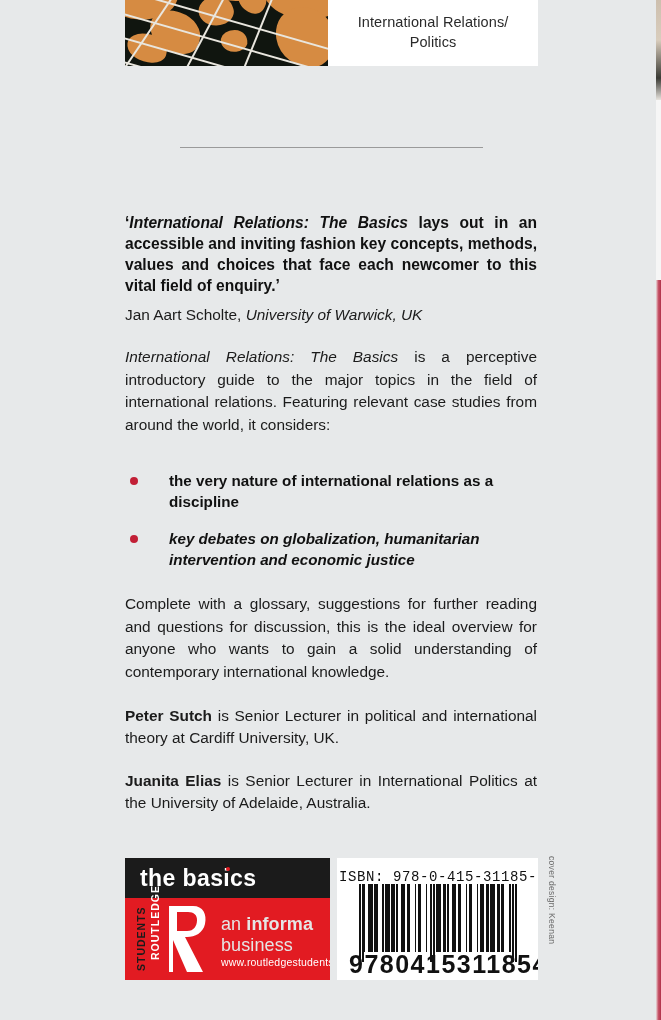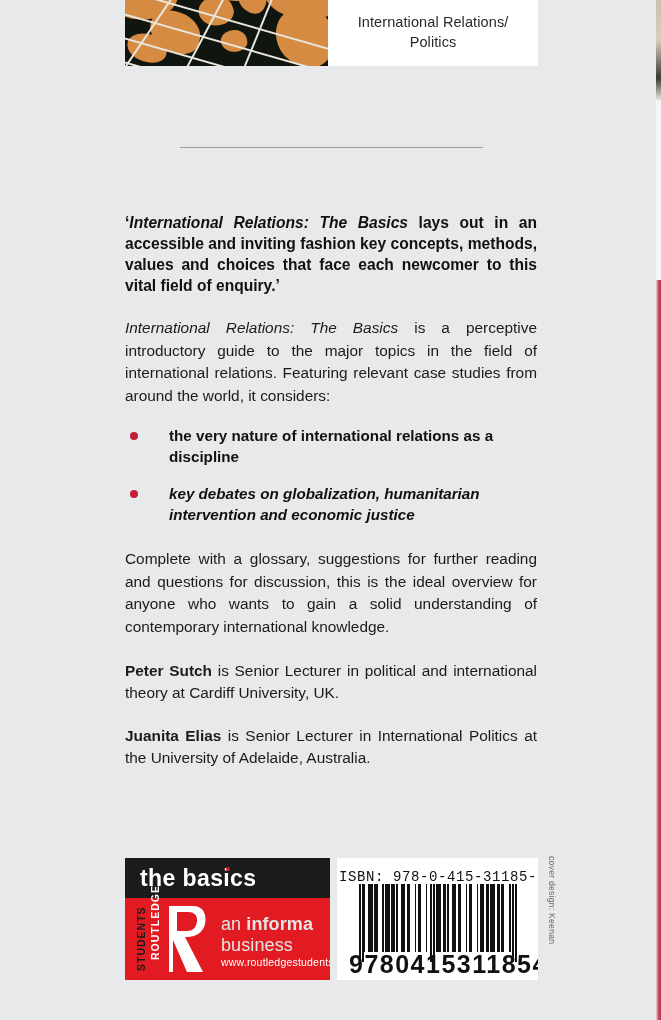--- a/index.html
+++ b/index.html
@@ -162,21 +162,21 @@
   .desc {
     margin: 21px 0 0 0;
     font-size: 15.4px;
     line-height: 22.5px;
     text-align: justify;
     color: #1b1b1b;
   }
   .desc em { font-style: italic; }
 
   .bullets {
-    margin: 19px 0 0 0;
+    margin: 35px 0 0 0;
     padding: 0;
     list-style: none;
   }
   .bullets li {
     position: relative;
     padding-left: 44px;
     margin-bottom: 17px;
     font-size: 15.2px;
     font-weight: bold;
     line-height: 20.5px;
@@ -373,20 +373,21 @@
   </div>
 
   <div class="tagline-wrap">
     <div class="tagline-rule"></div>
   </div>
 
   <div class="copy">
 
     <p class="blurb"><span>‘</span><em>International Relations: The Basics</em><span> lays out in an accessible and inviting fashion key concepts, methods, values and choices that face each newcomer to this vital field of enquiry.’</span></p>
 
+    <p class="blurb-source"><span>Jan Aart Scholte,</span> <em>University of Warwick, UK</em></p>
 
     <p class="desc"><em>International Relations: The Basics</em><span> is a perceptive introductory guide to the major topics in the field of international relations. Featuring relevant case studies from around the world, it considers:</span></p>
 
     <ul class="bullets">
       <li>
         <span class="dot"></span>
         <span>the very nature of international relations as a discipline</span>
       </li>
       <li>
         <span class="dot"></span>

